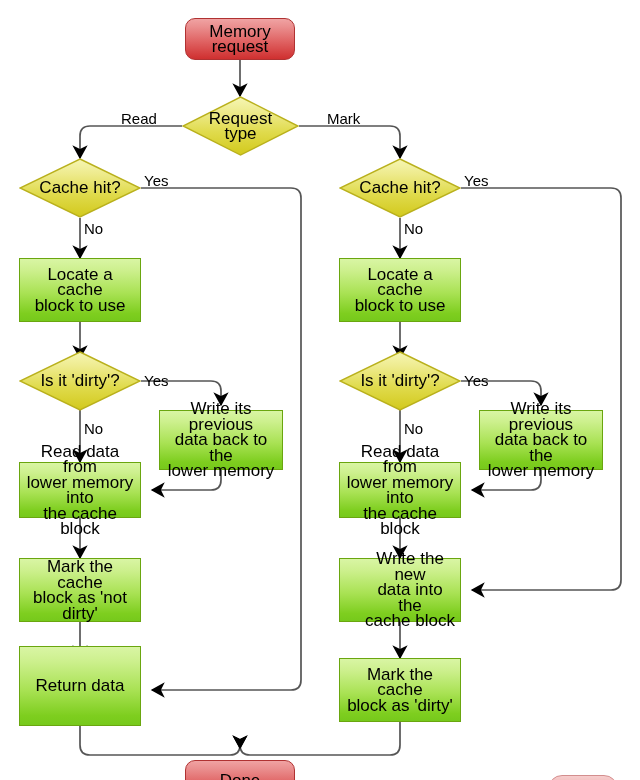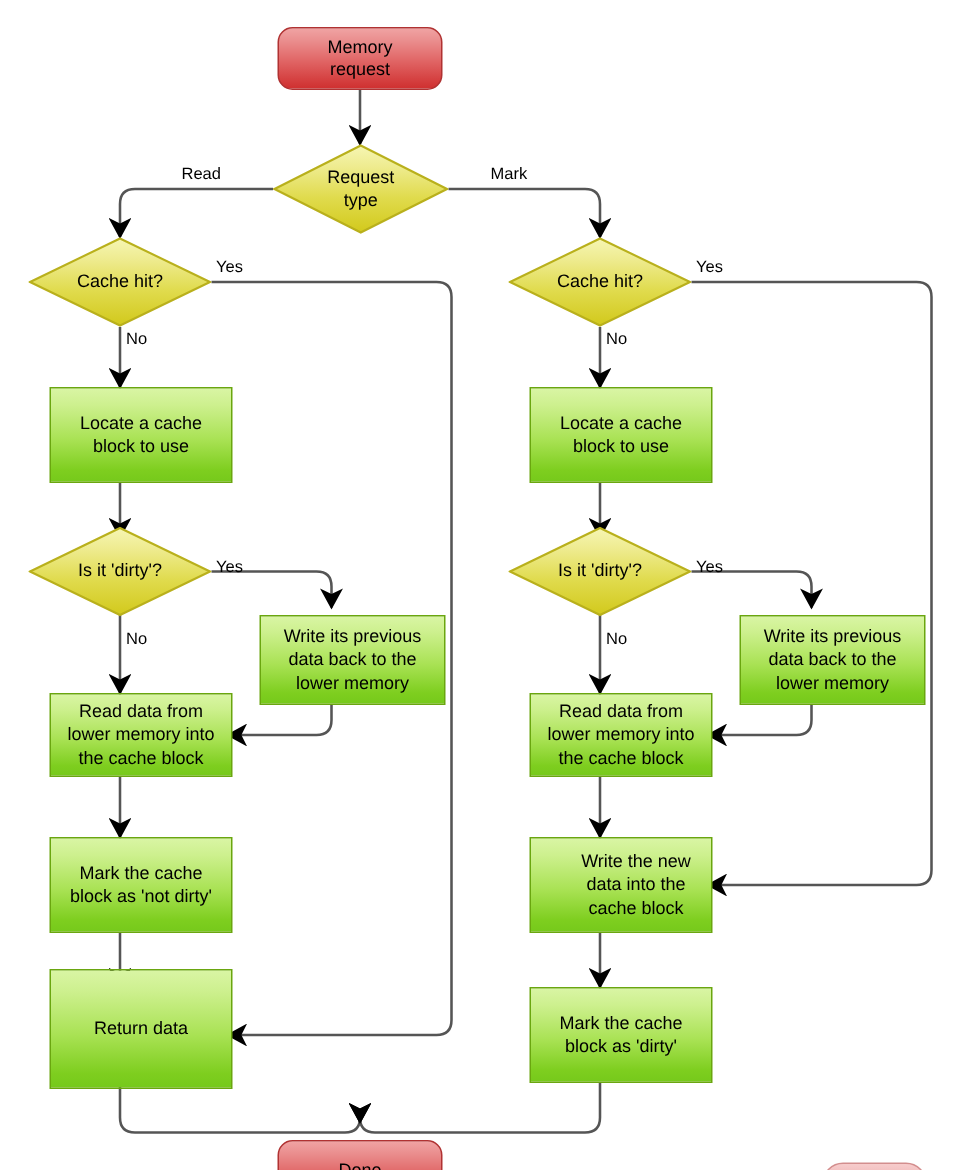--- a/index.html
+++ b/index.html
@@ -25,34 +25,33 @@
     height: 780px;
   }
   .node {
     position: absolute;
     box-sizing: border-box;
     display: flex;
     align-items: center;
     justify-content: center;
     text-align: center;
     color: #000000;
-    font-size: 12px;
+    font-size: 17px;
     line-height: 15.5px;
     z-index: 5;
   }
   .node .lbl {
     display: block;
     padding: 0 4px;
     white-space: pre-line;
   }
   
   .proc {
     border: 1px solid #6aa60f;
     background: linear-gradient(to bottom, #d9f5a4 0%, #cdf08e 18%, #a9e254 55%, #7ece1f 88%, #76c91b 100%);
-    margin-left: 14px;
   }
   
   .term {
     border: 1px solid #b03232;
     border-radius: 10px;
     background: linear-gradient(to bottom, #f0a3a3 0%, #ea8e8e 20%, #e06464 55%, #d33b3b 90%, #cf3030 100%);
   }
   
   .decision {
     background: transparent;
@@ -61,21 +60,21 @@
   .decision .dia {
     position: absolute;
     left: 0;
     top: 0;
     width: 100%;
     height: 100%;
     z-index: -1;
   }
   .edgelabel {
     position: absolute;
-    font-size: 11px;
+    font-size: 15px;
     color: #000000;
     white-space: nowrap;
     z-index: 6;
   }
 </style>
 </head>
 <body>
 
 <div id="canvas">
 

